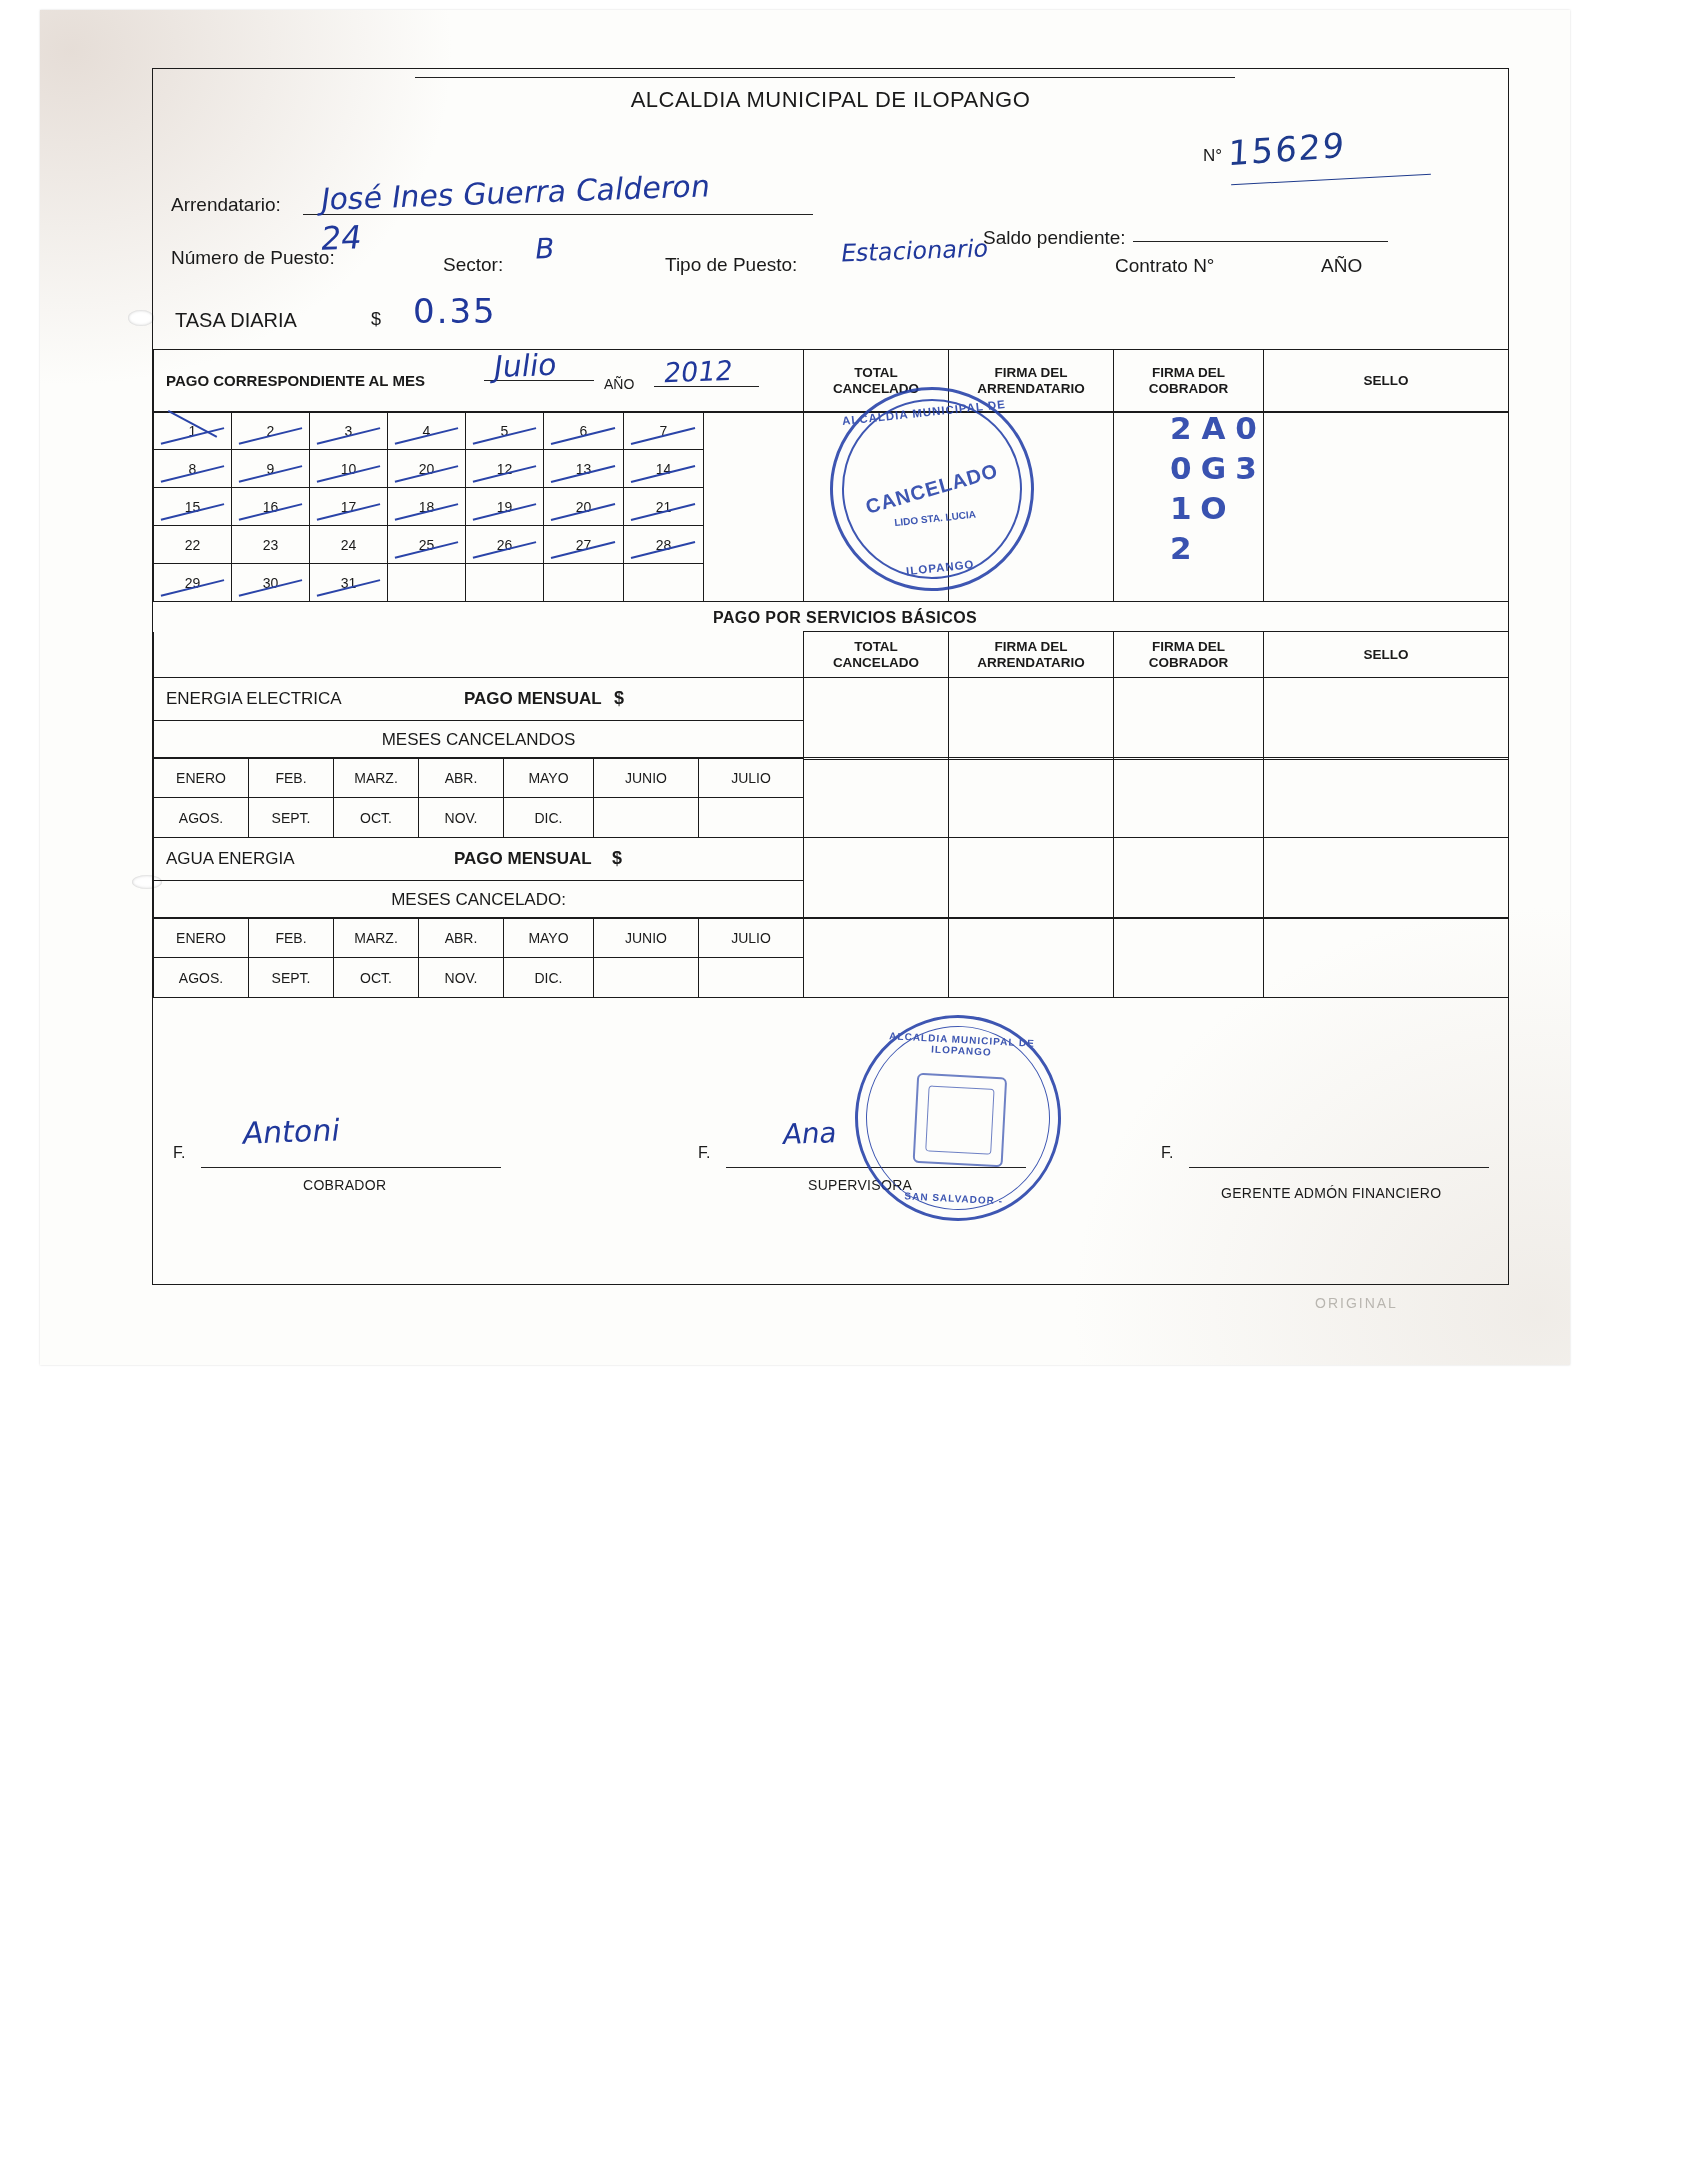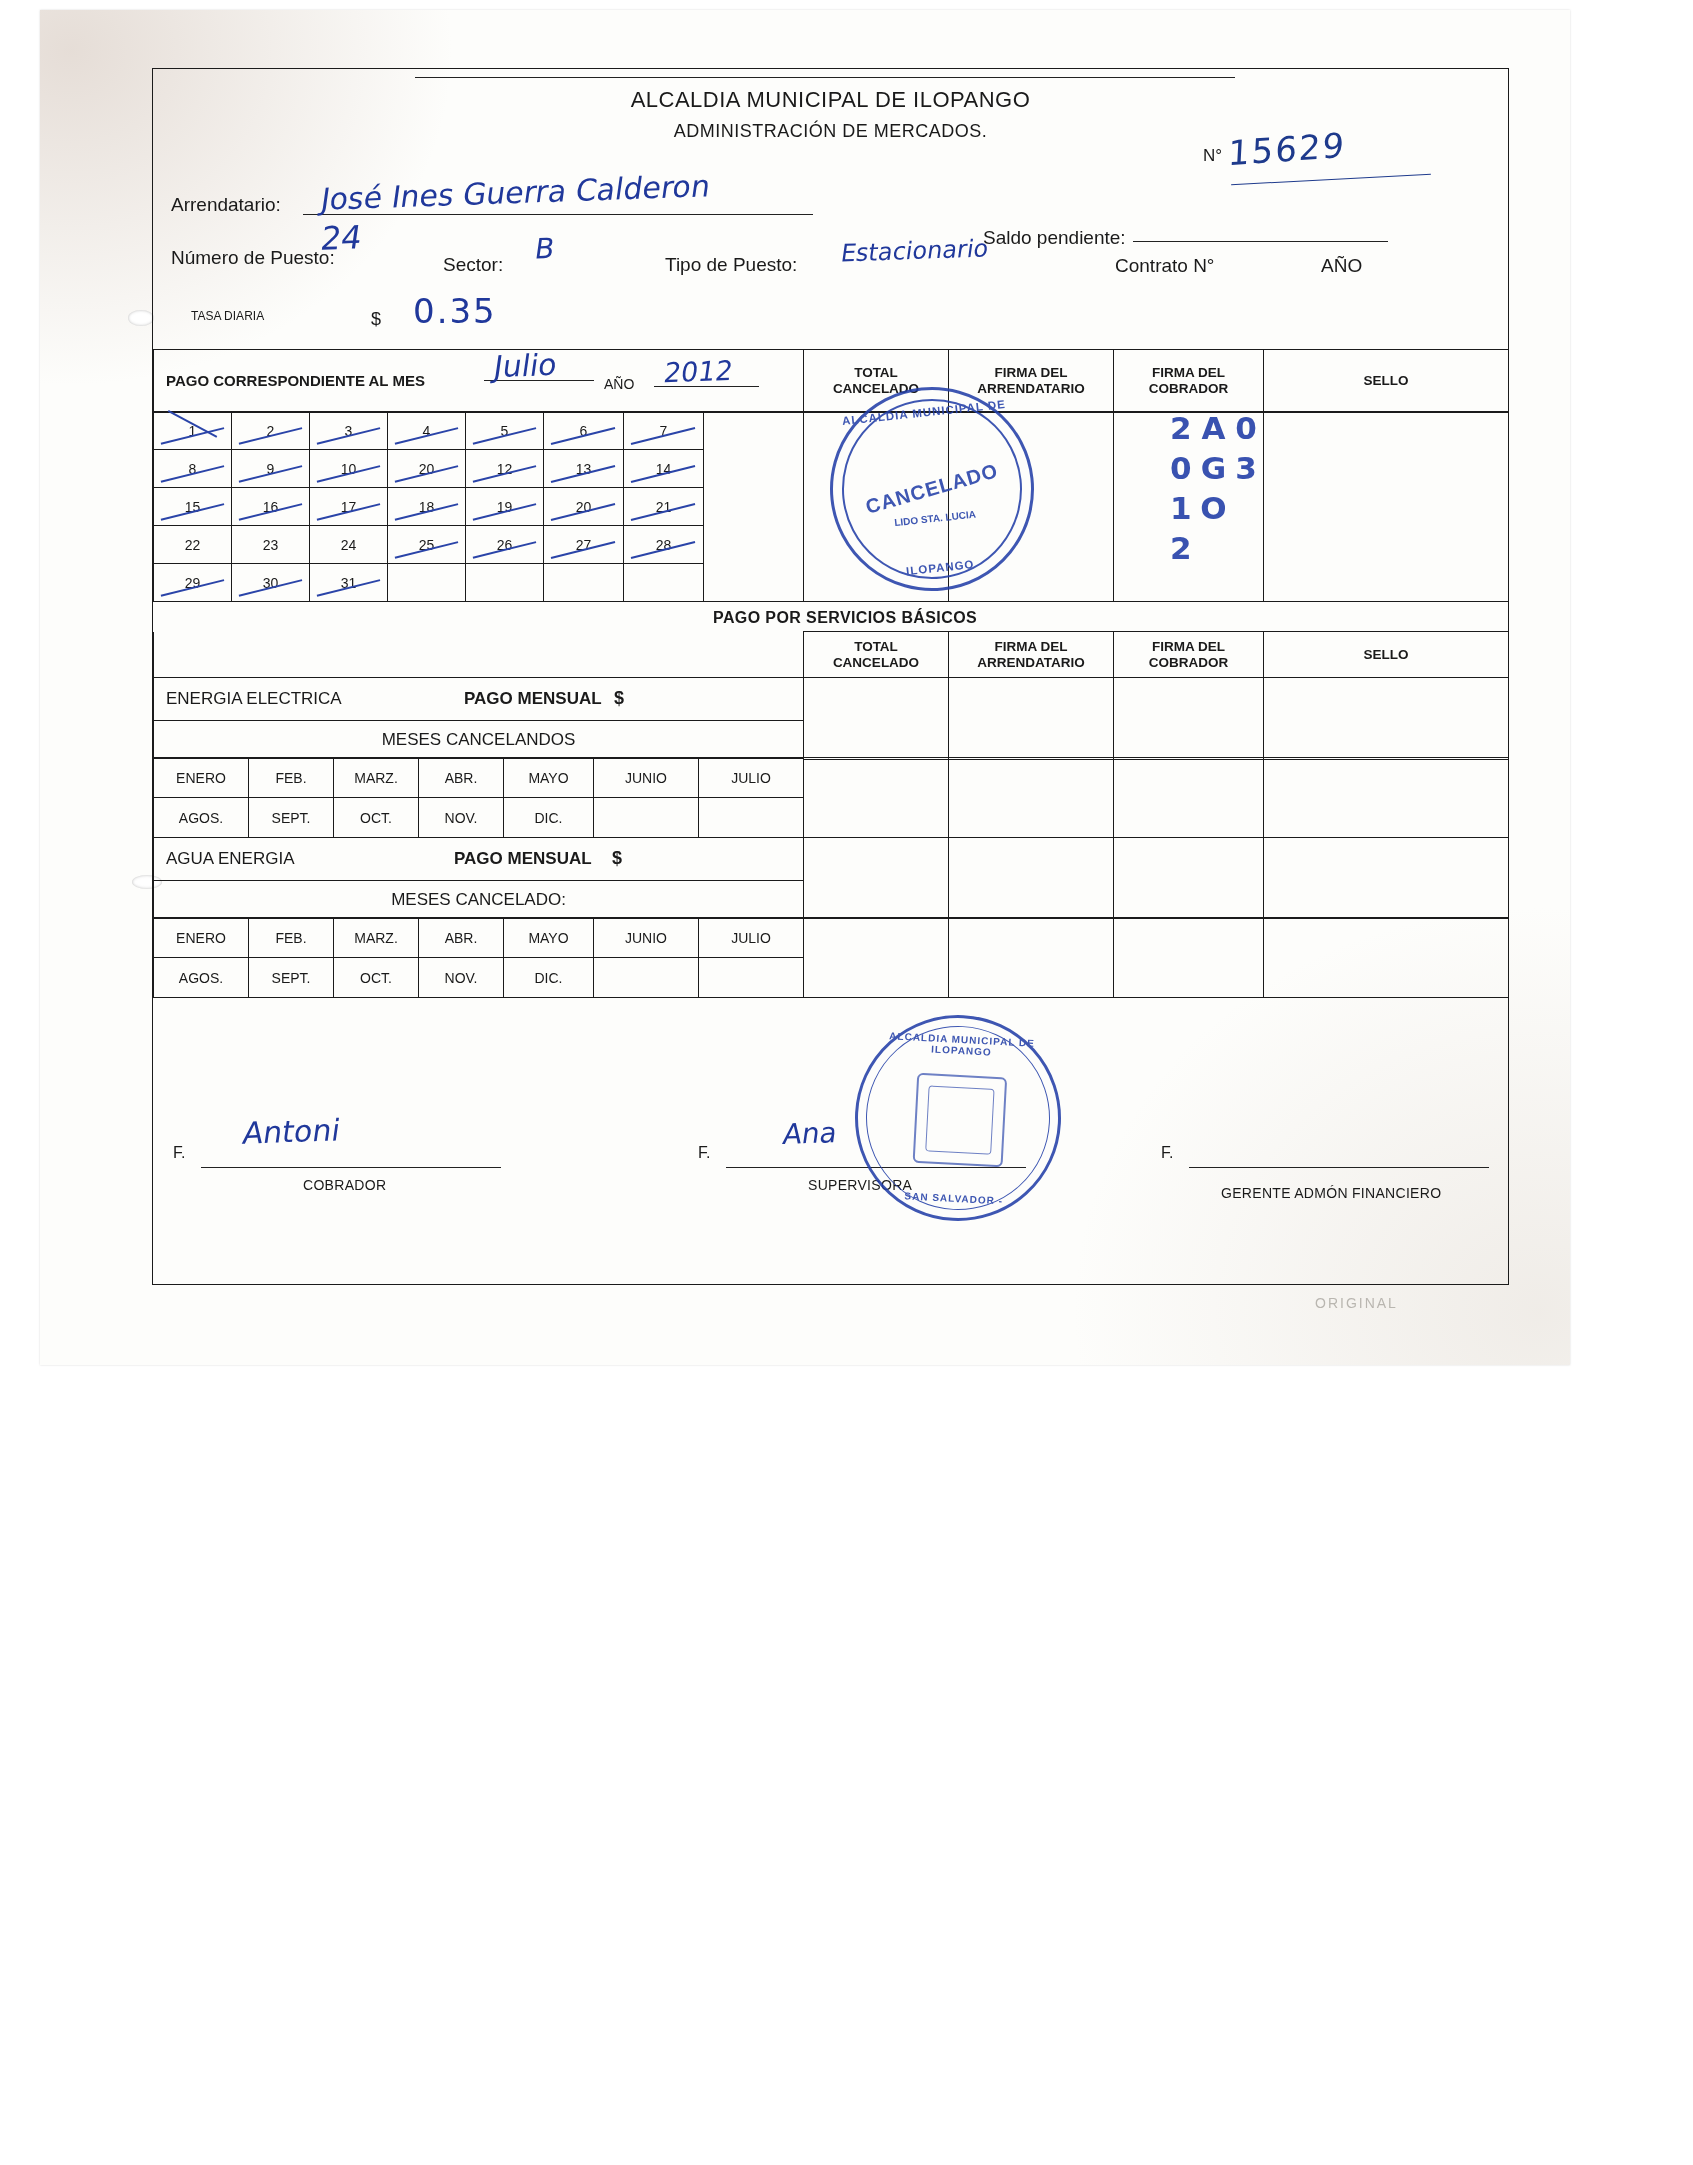--- a/index.html
+++ b/index.html
@@ -328,21 +328,20 @@
 <div id="scan-page">
 
   <div class="hole" style="left:88px; top:300px; width:26px; height:16px;"></div>
   <div class="hole" style="left:92px; top:865px; width:30px; height:14px;"></div>
 
   <div id="form-box">
 
     <div id="top-rule"></div>
 
     <div id="title-main" class="hdr">ALCALDIA MUNICIPAL DE ILOPANGO</div>
-    <div id="title-sub" class="hdr">ADMINISTRACIÓN DE MERCADOS.</div>
 
     <div id="folio-wrap">
       <span id="folio-label">N°</span><span id="folio-value">15629</span>
     </div>
     <div id="folio-underline"></div>
 
     <div class="field-label" style="left:18px; top:125px;">Arrendatario:</div>
     <div class="field-line" style="left:150px; top:145px; width:510px;"></div>
     <div class="hand hand-cursive" style="left:168px; top:106px; font-size:30px;">José Ines Guerra Calderon</div>
 
@@ -357,21 +356,21 @@
     <div class="hand hand-cursive" style="left:382px; top:163px; font-size:28px;">B</div>
 
     <div class="field-label" style="left:512px; top:185px;">Tipo de Puesto:</div>
     <div class="hand hand-cursive" style="left:688px; top:168px; font-size:24px;">Estacionario</div>
 
     <div class="field-label" style="left:962px; top:186px;">Contrato N°</div>
     <div class="hand" style="left:1080px; top:168px; font-size:22px;"></div>
     <div class="field-label" style="left:1168px; top:186px;">AÑO</div>
     <div class="hand" style="left:1245px; top:168px; font-size:22px;"></div>
 
-    <div class="field-label" style="left:38px; top:240px; font-size:12px;">TASA DIARIA</div>
+    <div class="field-label" style="left:22px; top:240px; font-size:20px;">TASA DIARIA</div>
     <div class="field-label" style="left:218px; top:240px; font-size:18px;">$</div>
     <div class="hand" style="left:260px; top:222px; font-size:34px; letter-spacing:2px;">0.35</div>
 
     <table class="grid" id="daily-head" style="left:0px; top:280px; width:1355px;">
       <colgroup>
         <col style="width:650px">
           <col style="width:145px">
           <col style="width:165px">
           <col style="width:150px">
           <col style="width:245px">

